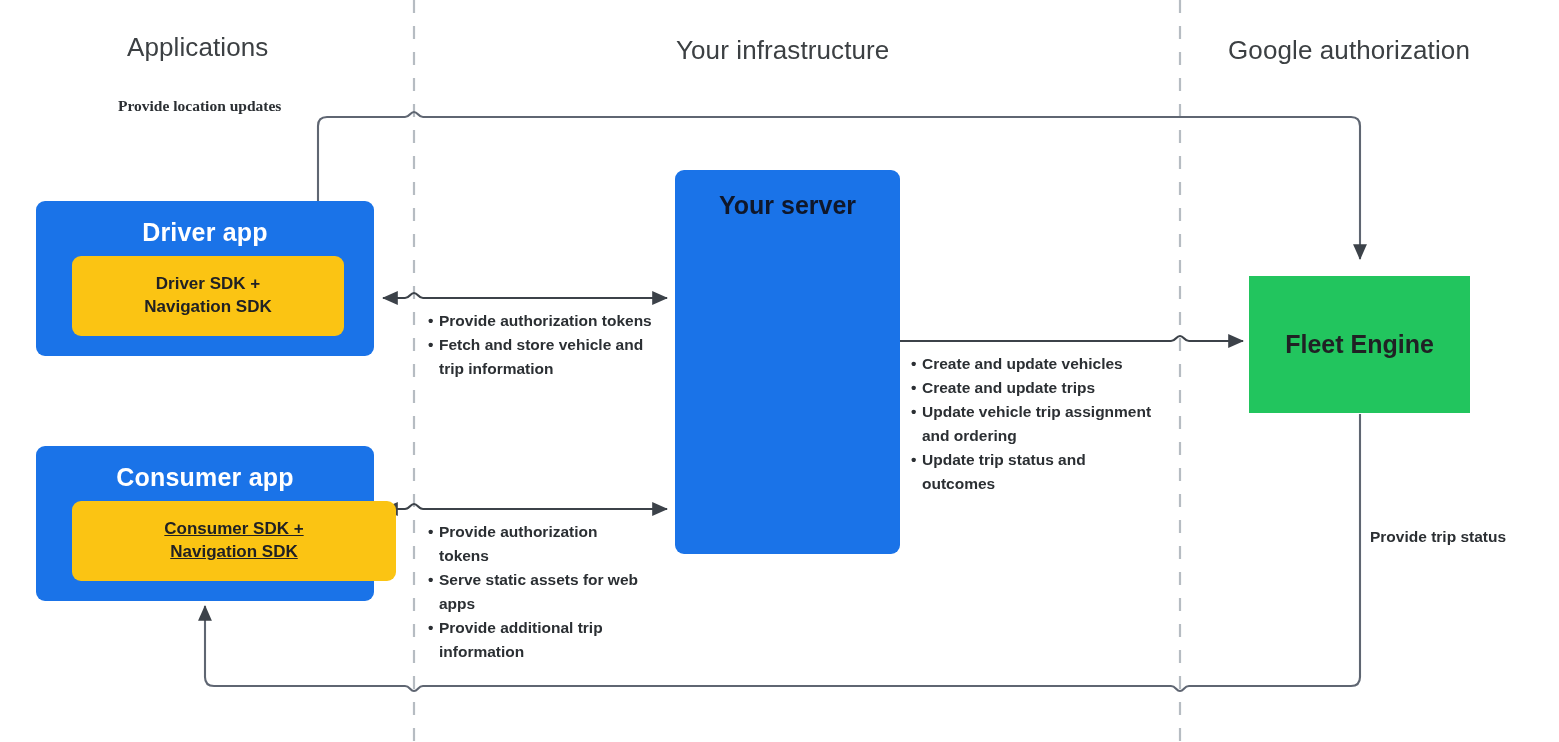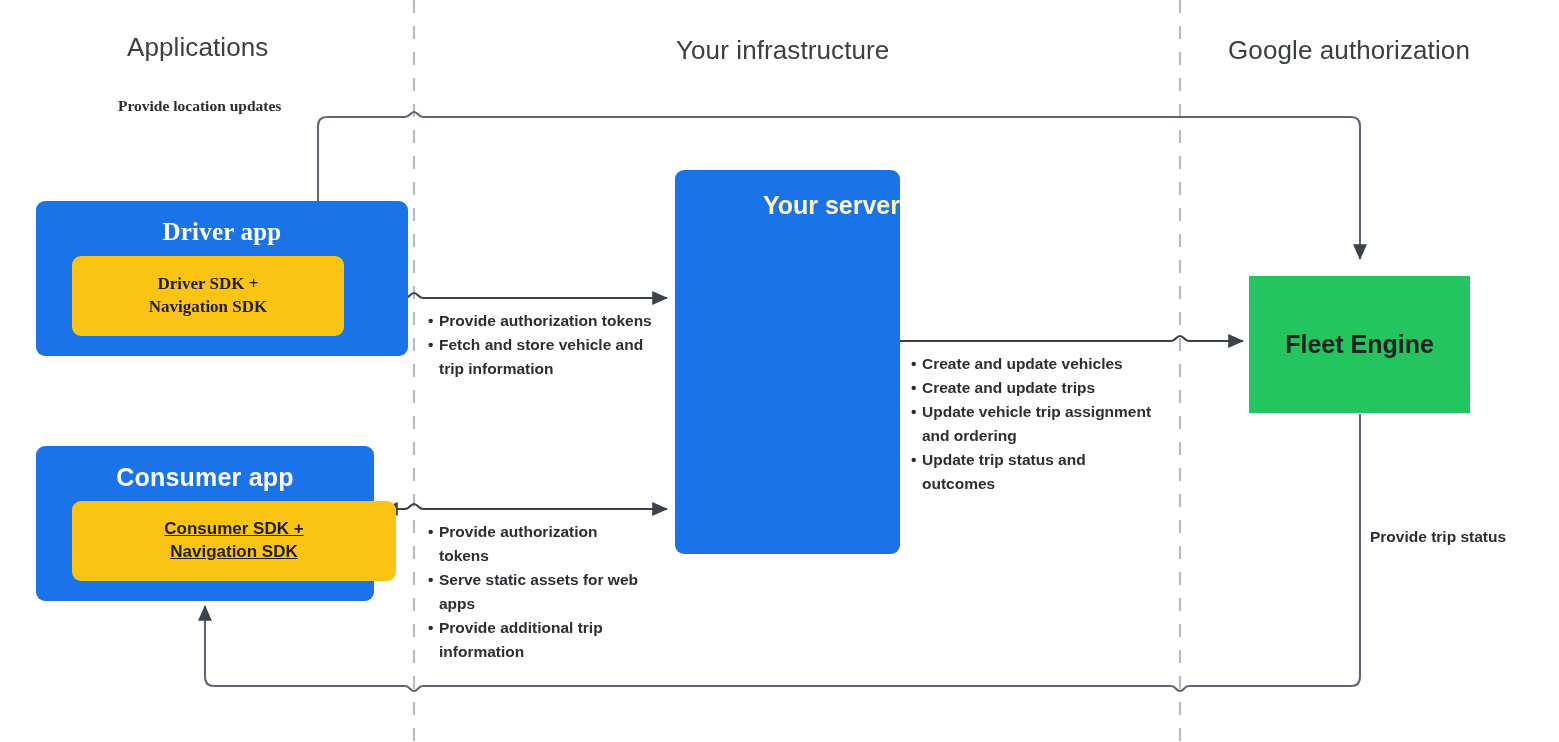--- a/index.html
+++ b/index.html
@@ -68,22 +68,22 @@
   .server-box {
     position: absolute;
     background: #1a73e8;
     border-radius: 9px;
     box-sizing: border-box;
   }
   .server-title {
     position: absolute;
     left: 0;
     right: 0;
-    text-align: right;
-    color: #fef9c3;
+    text-align: center;
+    color: #0f172a;
     font-size: 25px;
     font-weight: bold;
     white-space: nowrap;
   }
   .engine-box {
     position: absolute;
     background: #22c55e;
     border-radius: 0;
     display: flex;
     align-items: center;
@@ -184,21 +184,21 @@
                C 418 686 418 691 414 691
                C 410 691 410 686 405 686
                L 214 686 Q 205 686 205 677 L 205 606" fill="none" stroke="#5f6672" stroke-width="2.1" marker-end="url(#arrowDarkEnd)"></path>
     </g>
   </svg>
 
   <div class="zone-title" style="left:127px; top:32px;">Applications</div>
   <div class="zone-title" style="left:676px; top:35px;">Your infrastructure</div>
   <div class="zone-title" style="left:1228px; top:35px;">Google authorization</div>
 
-  <div class="app-box" style="left:36px; top:201px; width:372px; height:155px;font-family:Liberation Serif, serif;">
+  <div class="app-box" style="left:36px; top:201px; width:338px; height:155px;">
     <div class="app-title" style="top:17px;">Driver app</div>
     <div class="sdk-box" style="left:36px; top:55px; width:272px; height:80px; flex-direction:column;">
       <span>Driver SDK +</span>
       <span>Navigation SDK</span>
     </div>
   </div>
 
   <div class="app-box" style="left:36px; top:446px; width:338px; height:155px;">
     <div class="app-title" style="top:17px;">Consumer app</div>
     <div class="sdk-box" style="left:36px; top:55px; width:324px; height:80px; flex-direction:column;text-decoration:underline;">

